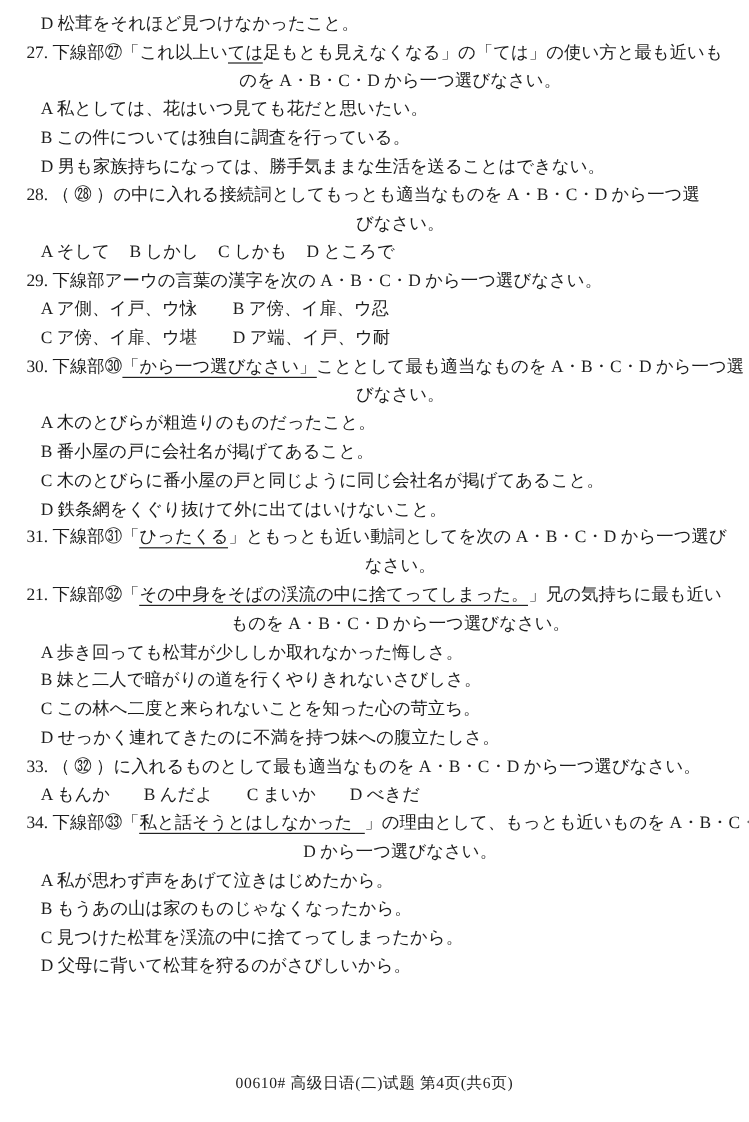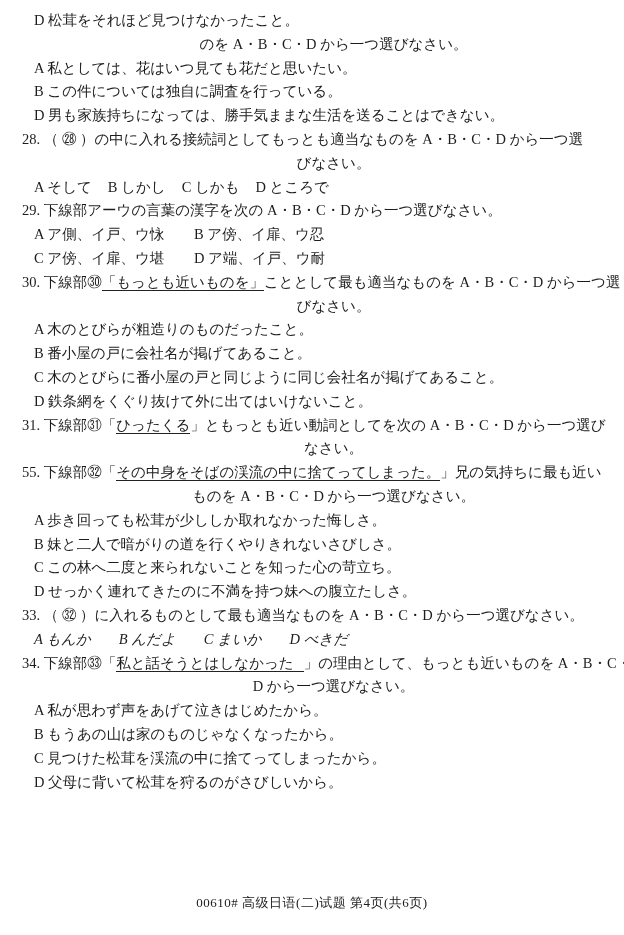--- a/index.html
+++ b/index.html
@@ -21,64 +21,65 @@
   .qhead { padding-left: 0; }
   .opt  { padding-left: 12px; }
   .cont { padding-left: 35px; text-align: center; }
   .u {
     border-bottom: 1.2px solid #222;
   }
   .u-pad { padding-right: 10px; }
   
   .optrow span { margin-right: 16px; }
   .optrow.gap-md span { margin-right: 24px; }
-  .optrow.gap-lg span { margin-right: 28px; font-style: italic; }
+  .optrow.gap-lg span { margin-right: 28px; }
   .kanji-grid .col { display: inline-block; width: 160px; margin-right: 0; }
   .footer {
     position: absolute;
     top: 894px;
     left: 0;
     width: 100%;
     text-align: center;
     font-size: 13px;
     letter-spacing: 0.5px;
   }
 </style>
 </head>
 <body>
 
 <div class="page">
   <div class="content">
 
     <div class="ln opt">D 松茸をそれほど見つけなかったこと。</div>
 
+    <div class="ln qhead"><span>27. 下線部㉗「これ以上い</span><span class="u">ては</span><span>足もとも見えなくなる」の「ては」の使い方と最も近いも</span></div>
     <div class="ln cont">のを A・B・C・D から一つ選びなさい。</div>
     <div class="ln opt">A 私としては、花はいつ見ても花だと思いたい。</div>
     <div class="ln opt">B この件については独自に調査を行っている。</div>
     <div class="ln opt">D 男も家族持ちになっては、勝手気ままな生活を送ることはできない。</div>
 
     <div class="ln qhead">28. （ ㉘ ）の中に入れる接続詞としてもっとも適当なものを A・B・C・D から一つ選</div>
     <div class="ln cont">びなさい。</div>
     <div class="ln opt optrow"><span>A そして</span><span>B しかし</span><span>C しかも</span><span>D ところで</span></div>
 
     <div class="ln qhead">29. 下線部アーウの言葉の漢字を次の A・B・C・D から一つ選びなさい。</div>
     <div class="ln opt optrow kanji-grid"><span class="col">A ア側、イ戸、ウ怺</span><span>B ア傍、イ扉、ウ忍</span></div>
     <div class="ln opt optrow kanji-grid"><span class="col">C ア傍、イ扉、ウ堪</span><span>D ア端、イ戸、ウ耐</span></div>
 
-    <div class="ln qhead"><span>30. 下線部㉚</span><span class="u">「もっとも近いものを」</span><span>こととして最も適当なものを A・B・C・D から一つ選</span></div>
+    <div class="ln qhead"><span>30. 下線部㉚</span><span class="u">「から一つ選びなさい」</span><span>こととして最も適当なものを A・B・C・D から一つ選</span></div>
     <div class="ln cont">びなさい。</div>
     <div class="ln opt">A 木のとびらが粗造りのものだったこと。</div>
     <div class="ln opt">B 番小屋の戸に会社名が掲げてあること。</div>
     <div class="ln opt">C 木のとびらに番小屋の戸と同じように同じ会社名が掲げてあること。</div>
     <div class="ln opt">D 鉄条網をくぐり抜けて外に出てはいけないこと。</div>
 
     <div class="ln qhead"><span>31. 下線部㉛「</span><span class="u">ひったくる</span><span>」ともっとも近い動詞としてを次の A・B・C・D から一つ選び</span></div>
     <div class="ln cont">なさい。</div>
 
-    <div class="ln qhead"><span>55. 下線部㉜「</span><span class="u">その中身をそばの渓流の中に捨てってしまった。</span><span>」兄の気持ちに最も近い</span></div>
+    <div class="ln qhead"><span>21. 下線部㉜「</span><span class="u">その中身をそばの渓流の中に捨てってしまった。</span><span>」兄の気持ちに最も近い</span></div>
     <div class="ln cont">ものを A・B・C・D から一つ選びなさい。</div>
     <div class="ln opt">A 歩き回っても松茸が少ししか取れなかった悔しさ。</div>
     <div class="ln opt">B 妹と二人で暗がりの道を行くやりきれないさびしさ。</div>
     <div class="ln opt">C この林へ二度と来られないことを知った心の苛立ち。</div>
     <div class="ln opt">D せっかく連れてきたのに不満を持つ妹への腹立たしさ。</div>
 
     <div class="ln qhead">33. （ ㉜ ）に入れるものとして最も適当なものを A・B・C・D から一つ選びなさい。</div>
     <div class="ln opt optrow gap-lg"><span>A もんか</span><span>B んだよ</span><span>C まいか</span><span>D べきだ</span></div>
 
     <div class="ln qhead"><span>34. 下線部㉝「</span><span class="u u-pad">私と話そうとはしなかった</span><span>」の理由として、もっとも近いものを A・B・C・</span></div>

